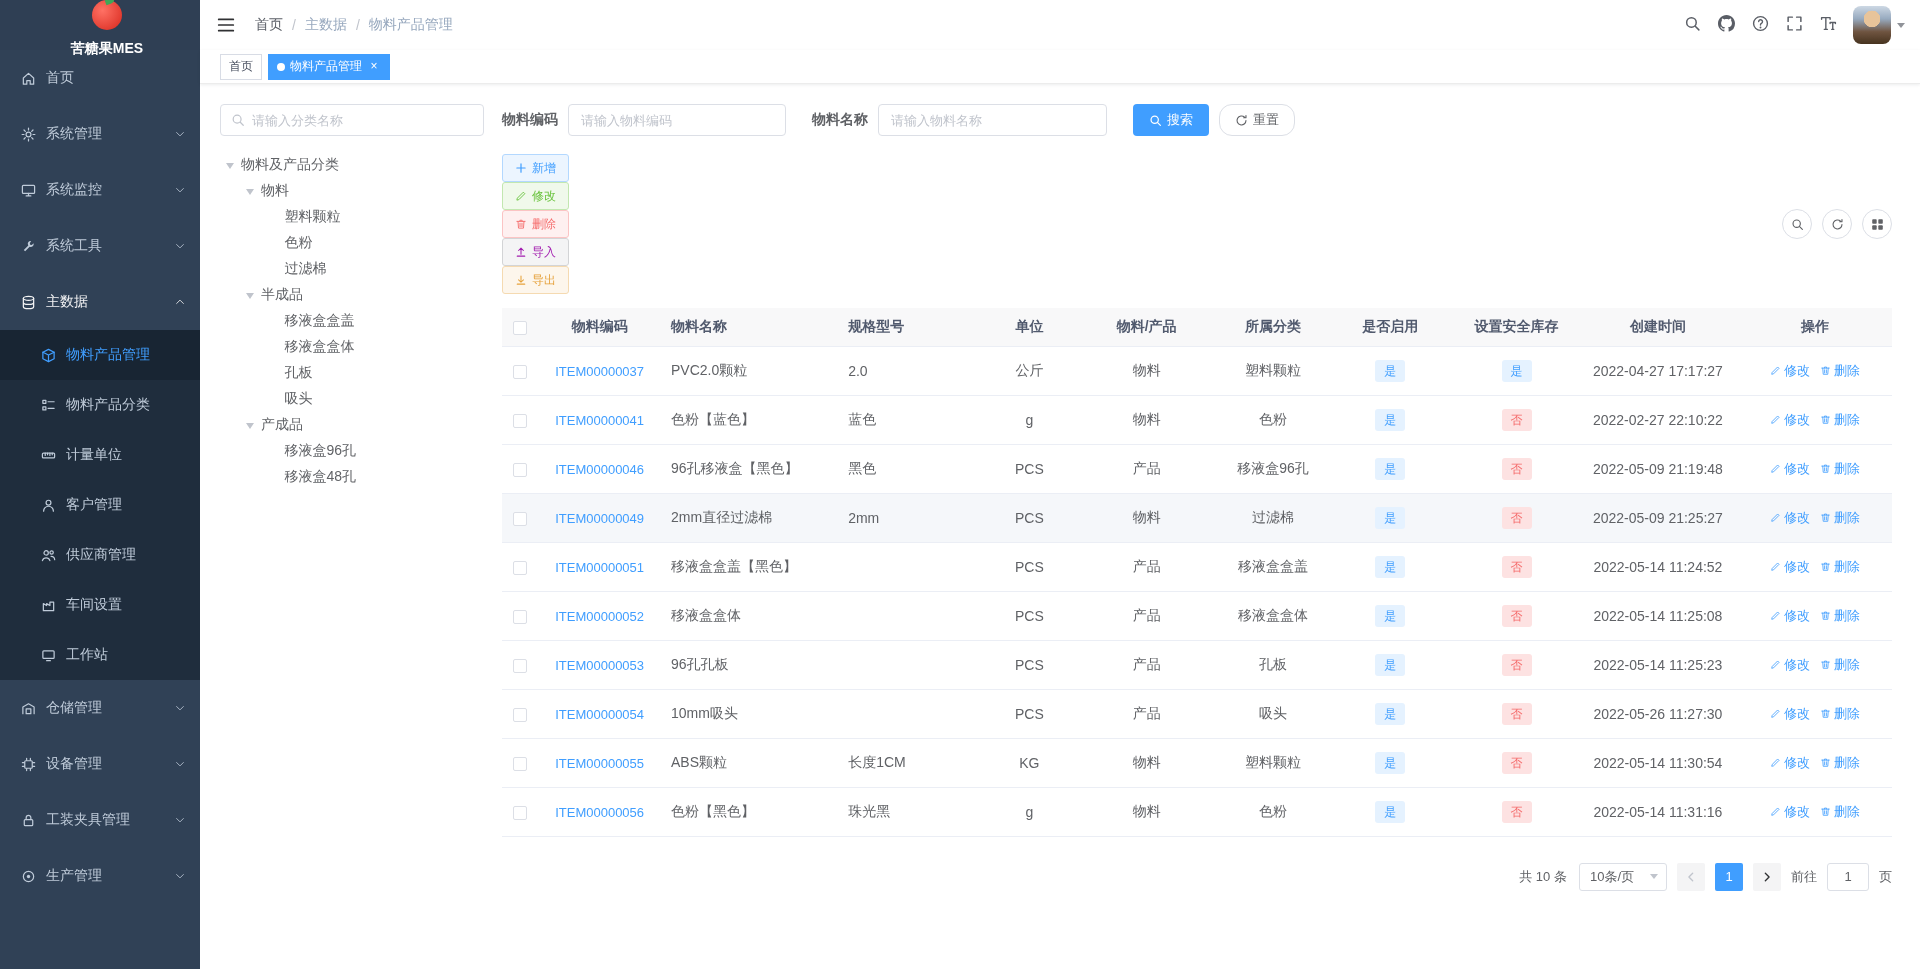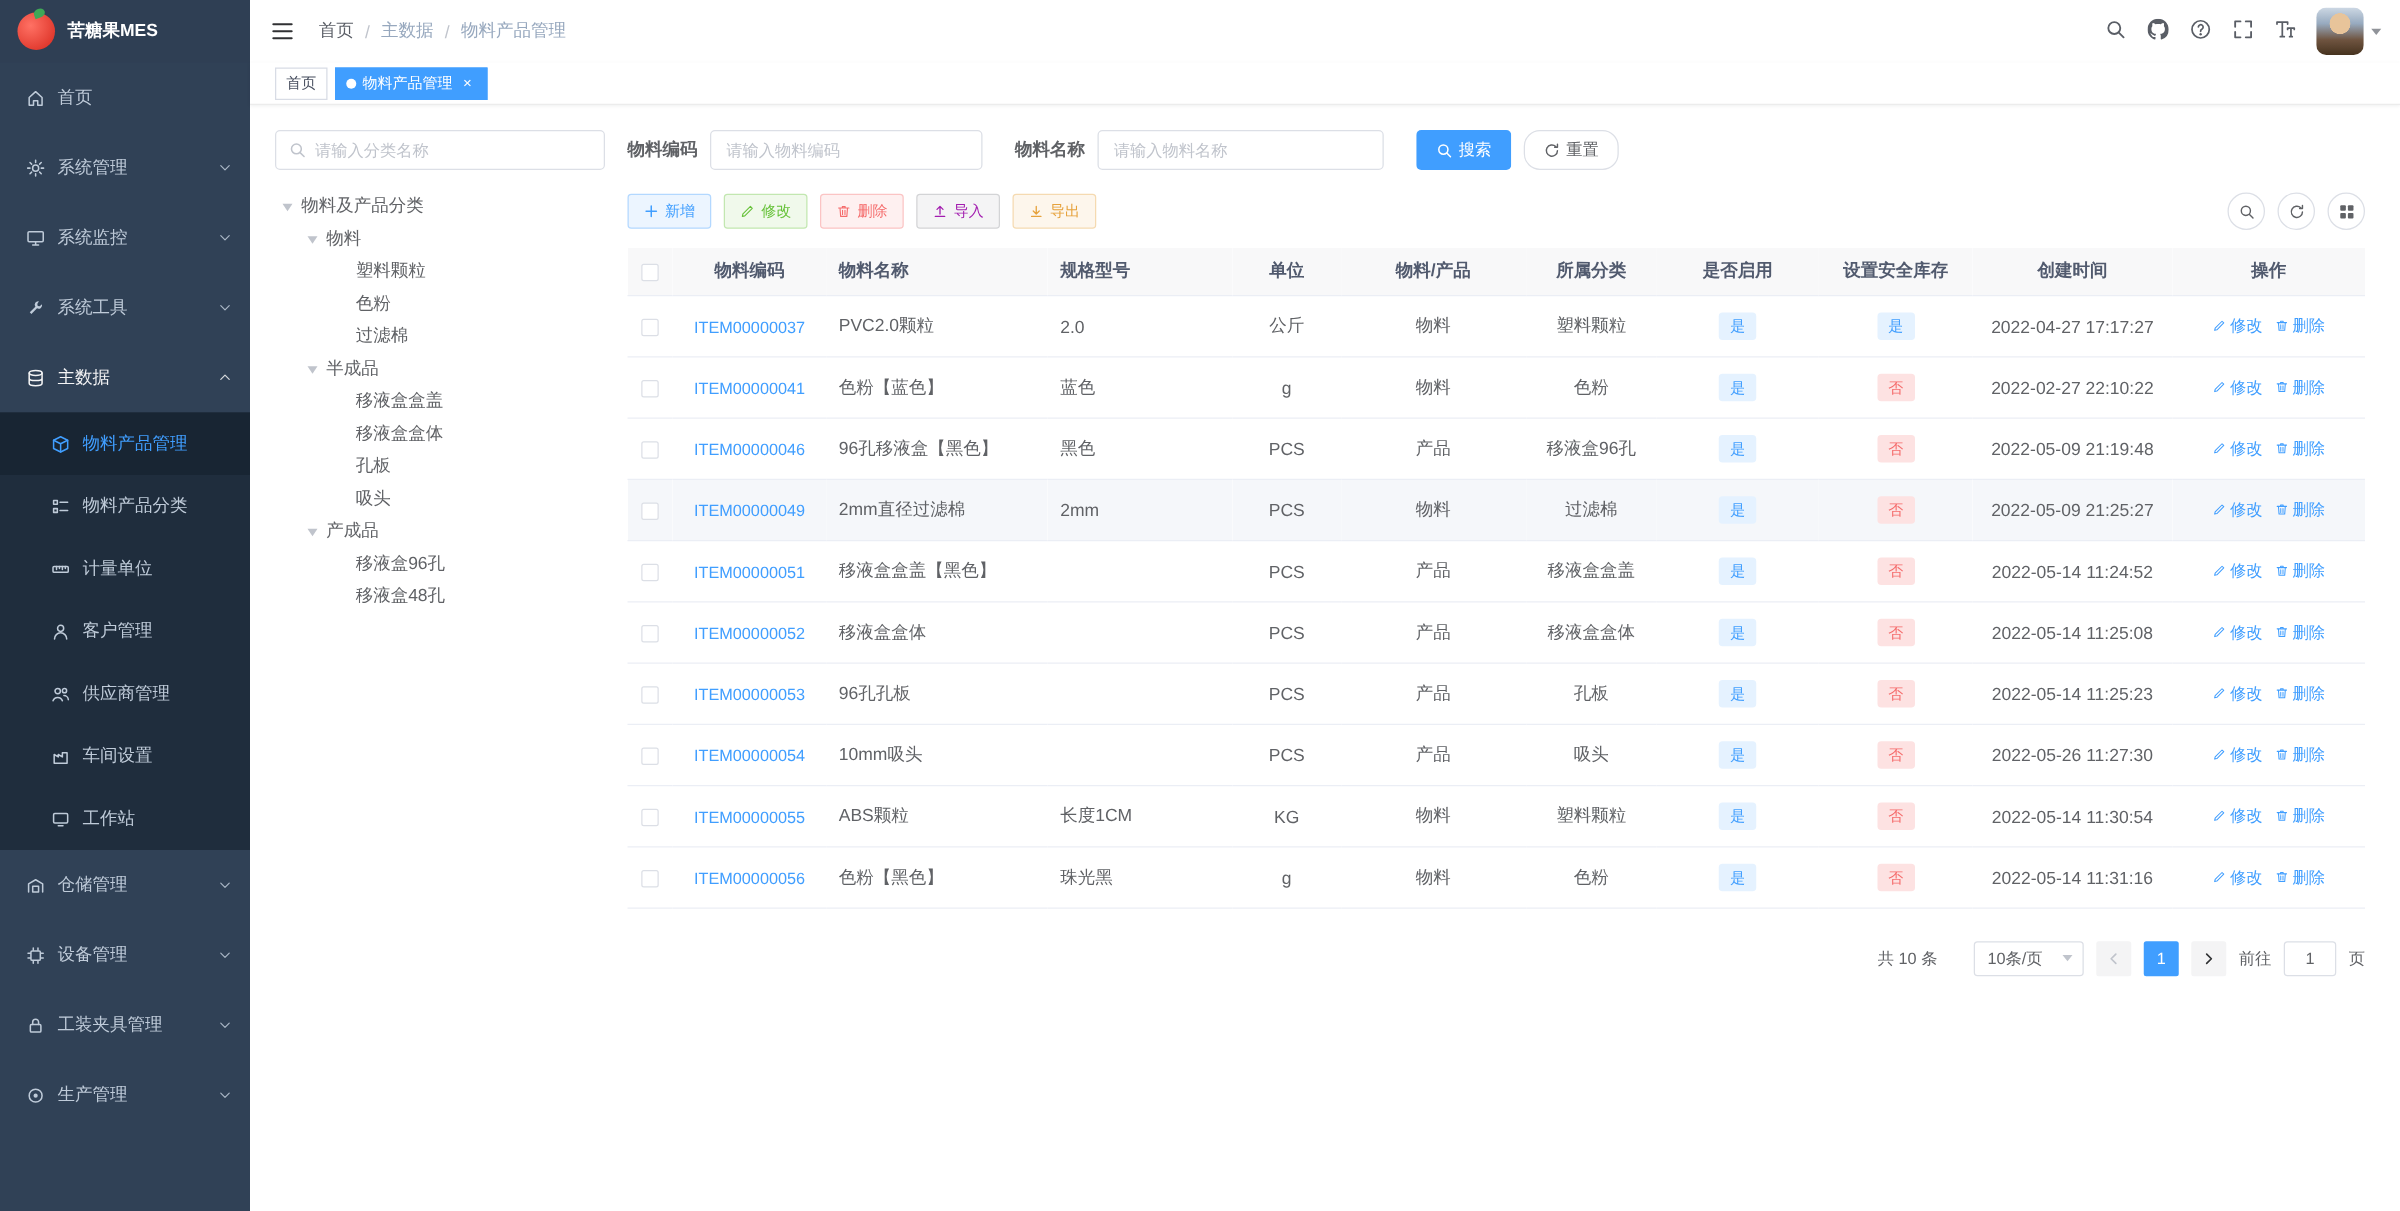--- a/index.html
+++ b/index.html
@@ -2,21 +2,21 @@
 <html><head>
 <meta charset="utf-8">
 <style>
   *{box-sizing:border-box;margin:0;padding:0;}
   html,body{width:1920px;height:969px;overflow:hidden;}
   body{font-family:"Liberation Sans","DejaVu Sans",sans-serif;font-size:14px;color:#303133;background:#fff;}
   .app{display:flex;height:100%;}
 
   
   .sidebar{width:200px;background:#304156;flex-shrink:0;display:flex;flex-direction:column;overflow:hidden;}
-  .logo{height:50px;display:flex;align-items:center;padding-left:14px;gap:10px;background:#2f3f54;cursor:pointer;}
+  .logo{height:50px;display:flex;align-items:center;padding-left:14px;gap:10px;background:#2f3f54;cursor:pointer;flex-direction:column;}
   .logo-badge{width:30px;height:30px;border-radius:50%;background:radial-gradient(circle at 35% 35%,#ff7164,#d7271c);position:relative;flex-shrink:0;}
   .logo-badge::after{content:"";position:absolute;top:-3px;left:13px;width:9px;height:7px;background:#3fa757;border-radius:60% 60% 60% 0;transform:rotate(-20deg);}
   .logo-title{color:#fff;font-weight:bold;font-size:14px;white-space:nowrap;}
   .menu{flex:1;overflow:hidden;}
   .menu-item{height:56px;display:flex;align-items:center;padding:0 14px 0 20px;color:#bfcbd9;cursor:pointer;font-size:14px;white-space:nowrap;}
   .menu-item .icon{width:16px;height:16px;display:inline-flex;align-items:center;justify-content:center;margin-right:10px;flex-shrink:0;}
   .menu-item .mlabel{flex:1;overflow:hidden;text-overflow:ellipsis;}
   .menu-item.expanded-parent{color:#f4f4f5;}
   .menu-arrow{display:inline-flex;color:inherit;opacity:.85;}
   .menu-arrow.up svg{transform:rotate(180deg);}
@@ -67,21 +67,21 @@
   .filter-input{height:32px;border:1px solid #dcdfe6;border-radius:4px;padding:0 12px;font-size:13px;color:#606266;outline:none;}
   .filter-input::placeholder{color:#c0c4cc;}
   .w218{width:218px;} .w229{width:229px;}
   .ml{margin-left:16px;}
   .btn{height:32px;border-radius:4px;font-size:13px;display:inline-flex;align-items:center;gap:5px;padding:0 15px;cursor:pointer;border:1px solid transparent;font-family:inherit;}
   .btn-primary{background:#409eff;color:#fff;}
   .btn-plain{background:#fff;border-color:#dcdfe6;color:#606266;border-radius:13px;}
 
   
   .toolbar{display:flex;align-items:center;margin-bottom:14px;}
-  .toolbar-left{display:flex;align-items:center;}
+  .toolbar-left{display:flex;align-items:center;flex-direction:column;}
   .btn-mini{height:28px;padding:0 12px;font-size:12px;border-radius:3px;display:inline-flex;align-items:center;gap:5px;margin-right:10px;border:1px solid;cursor:pointer;font-family:inherit;}
   .btn-mini .bicon{display:inline-flex;}
   .btn-mini svg{width:12px;height:12px;}
   .plain-primary{color:#409eff;background:#ecf5ff;border-color:#b3d8ff;}
   .plain-success{color:#67c23a;background:#f0f9eb;border-color:#c2e7b0;}
   .plain-danger{color:#f56c6c;background:#fef0f0;border-color:#fbc4c4;}
   .plain-info{color:#a21caf;background:#f4f4f5;border-color:#d3d4d6;}
   .plain-warning{color:#e6a23c;background:#fdf6ec;border-color:#f5dab1;}
   .toolbar-tools{margin-left:auto;display:flex;gap:10px;}
   .tool-circle{width:30px;height:30px;border-radius:50%;border:1px solid #dcdfe6;background:#fff;display:flex;align-items:center;justify-content:center;color:#606266;cursor:pointer;}
@@ -97,21 +97,21 @@
   .badge{display:inline-block;padding:5px 9px;font-size:12px;border-radius:3px;line-height:1;}
   .badge.yes{background:#e5f2ff;color:#409eff;}
   .badge.no{background:#fde2e2;color:#f56c6c;}
   .act{color:#409eff;font-size:13px;cursor:pointer;display:inline-flex;align-items:center;gap:3px;margin:0 5px;text-decoration:none;}
   .act .aicon{display:inline-flex;}
   .act svg{width:11px;height:11px;}
   .checkbox{display:inline-block;width:14px;height:14px;border:1px solid #dcdfe6;border-radius:2px;background:#fff;vertical-align:middle;cursor:pointer;}
 
   
   .pagination{display:flex;align-items:center;justify-content:flex-end;margin-top:26px;gap:10px;font-size:13px;color:#606266;padding-bottom:30px;}
-  .pg-total{margin-right:19px;}
+  .pg-total{margin-right:2px;}
   .pg-size{height:28px;border:1px solid #dcdfe6;border-radius:3px;display:flex;align-items:center;padding:0 8px 0 10px;gap:16px;cursor:pointer;background:#fff;}
   .sel-caret{width:0;height:0;border:4px solid transparent;border-top:5px solid #c0c4cc;margin-top:4px;}
   .pg-btn{width:28px;height:28px;border:none;background:#f4f4f5;border-radius:2px;display:inline-flex;align-items:center;justify-content:center;color:#303133;cursor:pointer;}
   .pg-btn.prev{color:#c0c4cc;}
   .pg-btn svg{width:10px;height:10px;}
   .page-num{min-width:28px;height:28px;border:none;background:#f4f4f5;border-radius:2px;font-size:13px;color:#303133;cursor:pointer;font-family:inherit;}
   .page-num.active{background:#409eff;color:#fff;}
   .pg-goto-input{width:42px;height:28px;border:1px solid #dcdfe6;border-radius:3px;text-align:center;font-size:13px;color:#606266;outline:none;}
 </style>
 </head>

